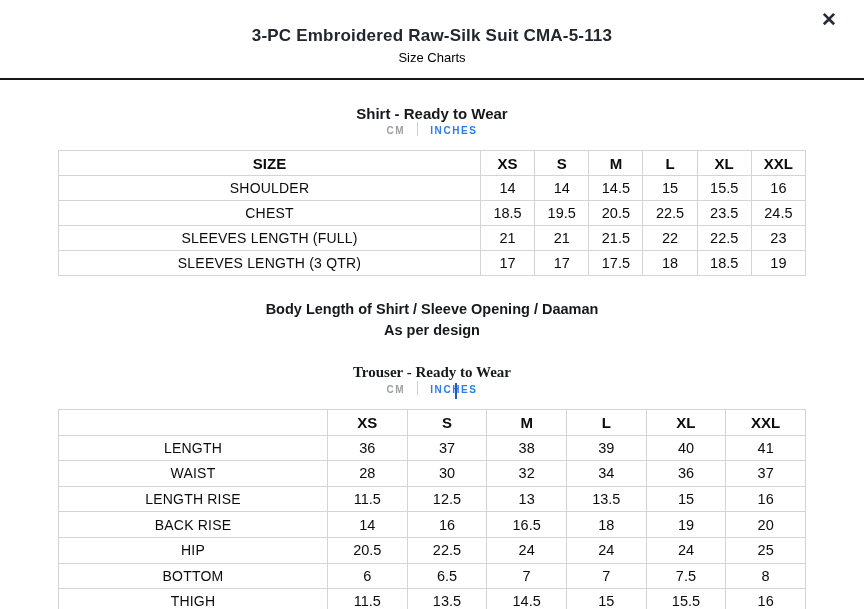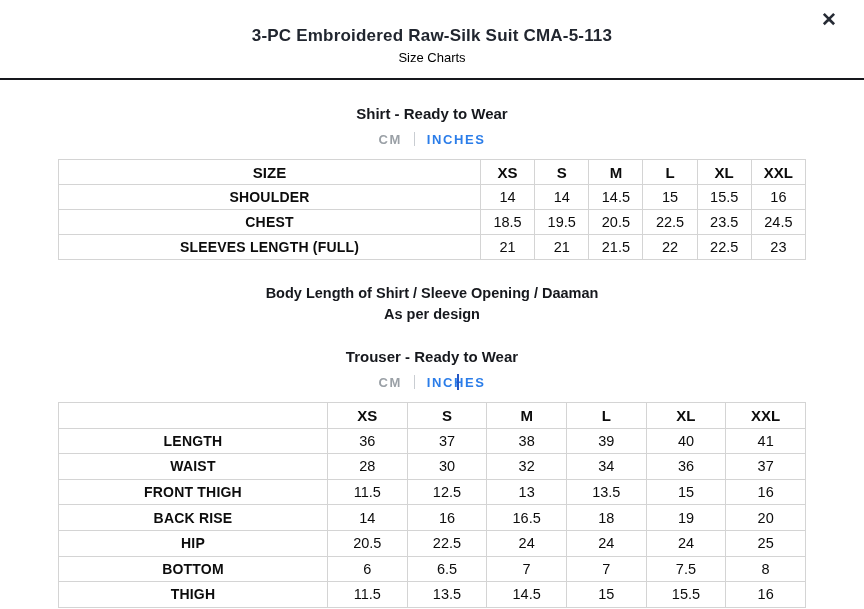--- a/index.html
+++ b/index.html
@@ -53,27 +53,26 @@
 
   
   .section-heading {
     text-align: center;
     font-size: 15px;
     font-weight: bold;
     color: #16181d;
     line-height: 17px;
   }
   .shirt-heading { margin-top: 25px; }
-  .trouser-heading { margin-top: 23px; }
+  .trouser-heading { margin-top: 23px; font-family: Liberation Serif, serif; }
 
   
   .unit-toggle {
-    margin-top: 9px;
     text-align: center;
-    font-size: 13px;
+    font-size: 10px;
     font-weight: bold;
     letter-spacing: 1.6px;
     line-height: 18px;
     user-select: none;
   }
   .unit-cm { color: #9aa0a6; cursor: pointer; }
   .unit-sep {
     display: inline-block;
     width: 1px;
     height: 14px;
@@ -104,21 +103,21 @@
     height: 24px;
     text-align: center;
     vertical-align: middle;
     padding: 0;
     font-size: 14.5px;
     color: #0c0c0c;
     overflow: hidden;
     white-space: nowrap;
   }
   table.size-table th { font-weight: bold; font-size: 15px; }
-  table.size-table td.row-label { font-weight: bold; font-size: 14px; letter-spacing: .2px; }
+  table.size-table td.row-label { font-weight: normal; font-size: 14px; letter-spacing: .2px; }
   table.shirt-table col.label-col { width: 422px; }
   table.trouser-table col.label-col { width: 269px; }
   table.trouser-table td, table.trouser-table th { height: 24.6px; }
 
   
   .note {
     margin-top: 23px;
     text-align: center;
     font-size: 14.5px;
     font-weight: bold;
@@ -187,20 +186,29 @@
           </tr>
           <tr>
             <td class="row-label">SLEEVES LENGTH (FULL)</td>
             <td>21</td>
             <td>21</td>
             <td>21.5</td>
             <td>22</td>
             <td>22.5</td>
             <td>23</td>
           </tr>
+          <tr>
+            <td class="row-label">SLEEVES LENGTH (3 QTR)</td>
+            <td>17</td>
+            <td>17</td>
+            <td>17.5</td>
+            <td>18</td>
+            <td>18.5</td>
+            <td>19</td>
+          </tr>
         </tbody>
       </table>
   </div>
 
   <div class="note">
     <div>Body Length of Shirt / Sleeve Opening / Daaman</div>
     <div>As per design</div>
   </div>
 
   <div>
@@ -242,21 +250,21 @@
           <tr>
             <td class="row-label">WAIST</td>
             <td>28</td>
             <td>30</td>
             <td>32</td>
             <td>34</td>
             <td>36</td>
             <td>37</td>
           </tr>
           <tr>
-            <td class="row-label">FRONT THIGH</td>
+            <td class="row-label">LENGTH RISE</td>
             <td>11.5</td>
             <td>12.5</td>
             <td>13</td>
             <td>13.5</td>
             <td>15</td>
             <td>16</td>
           </tr>
           <tr>
             <td class="row-label">BACK RISE</td>
             <td>14</td>

